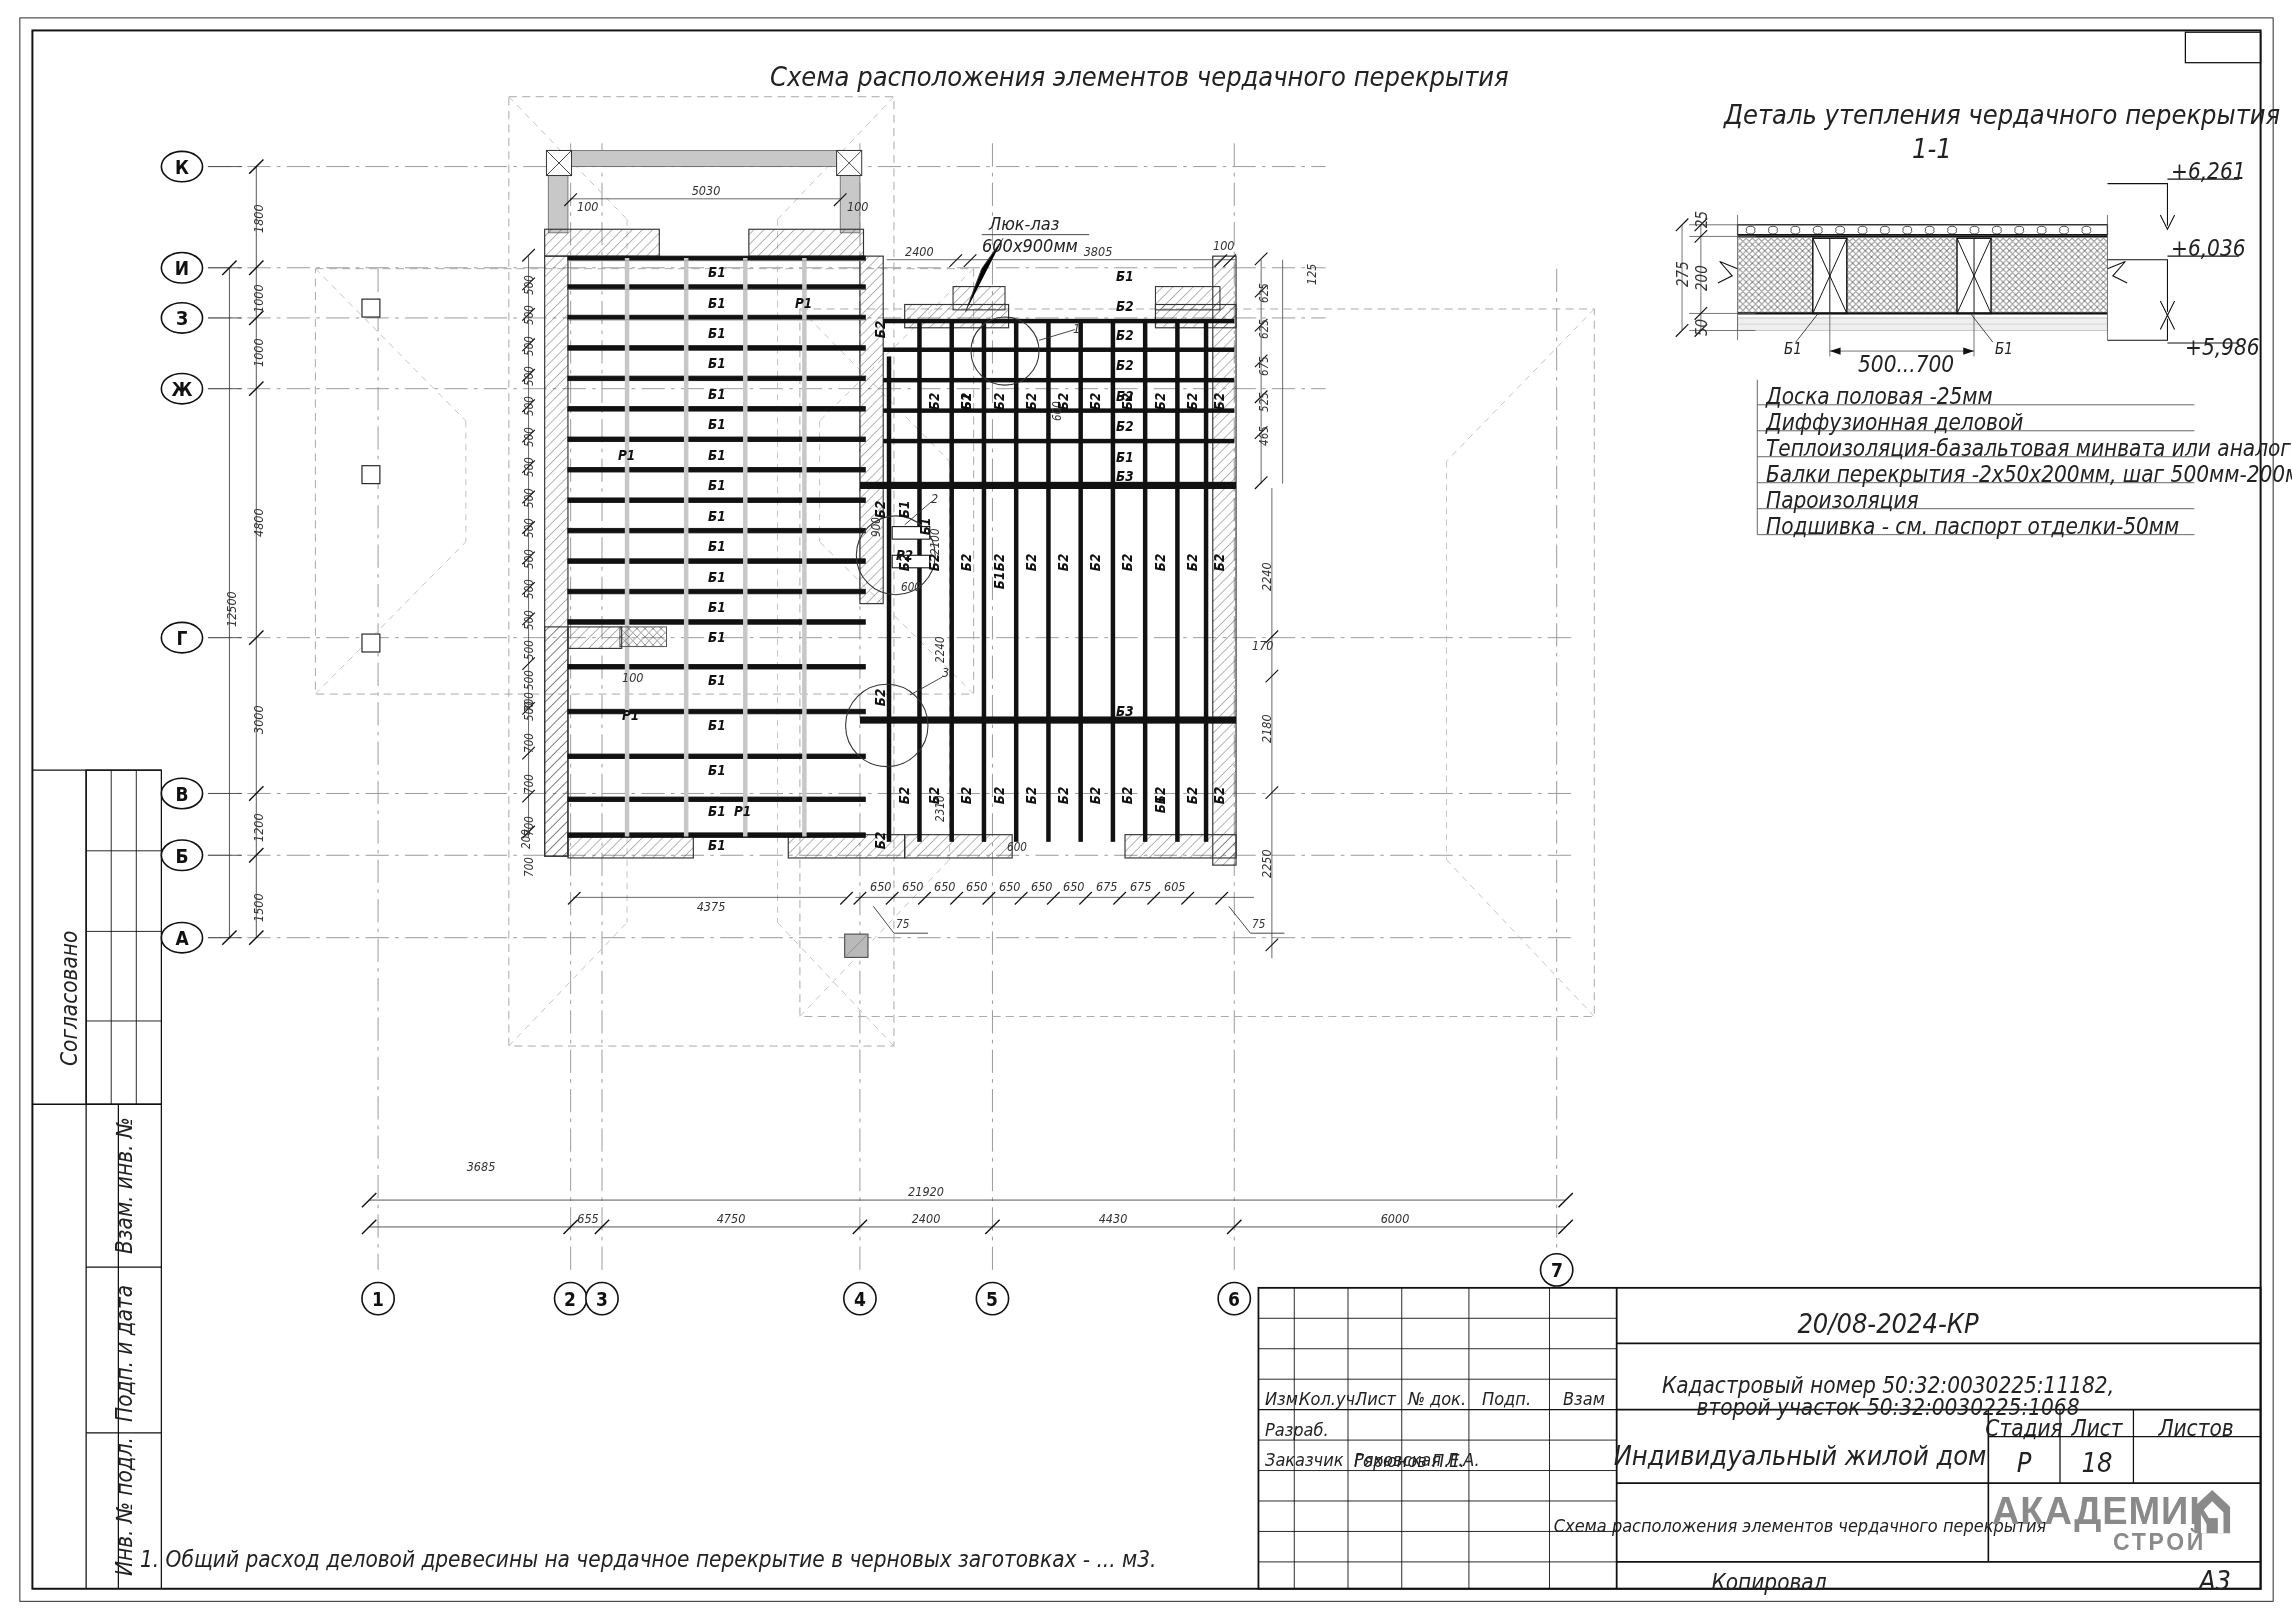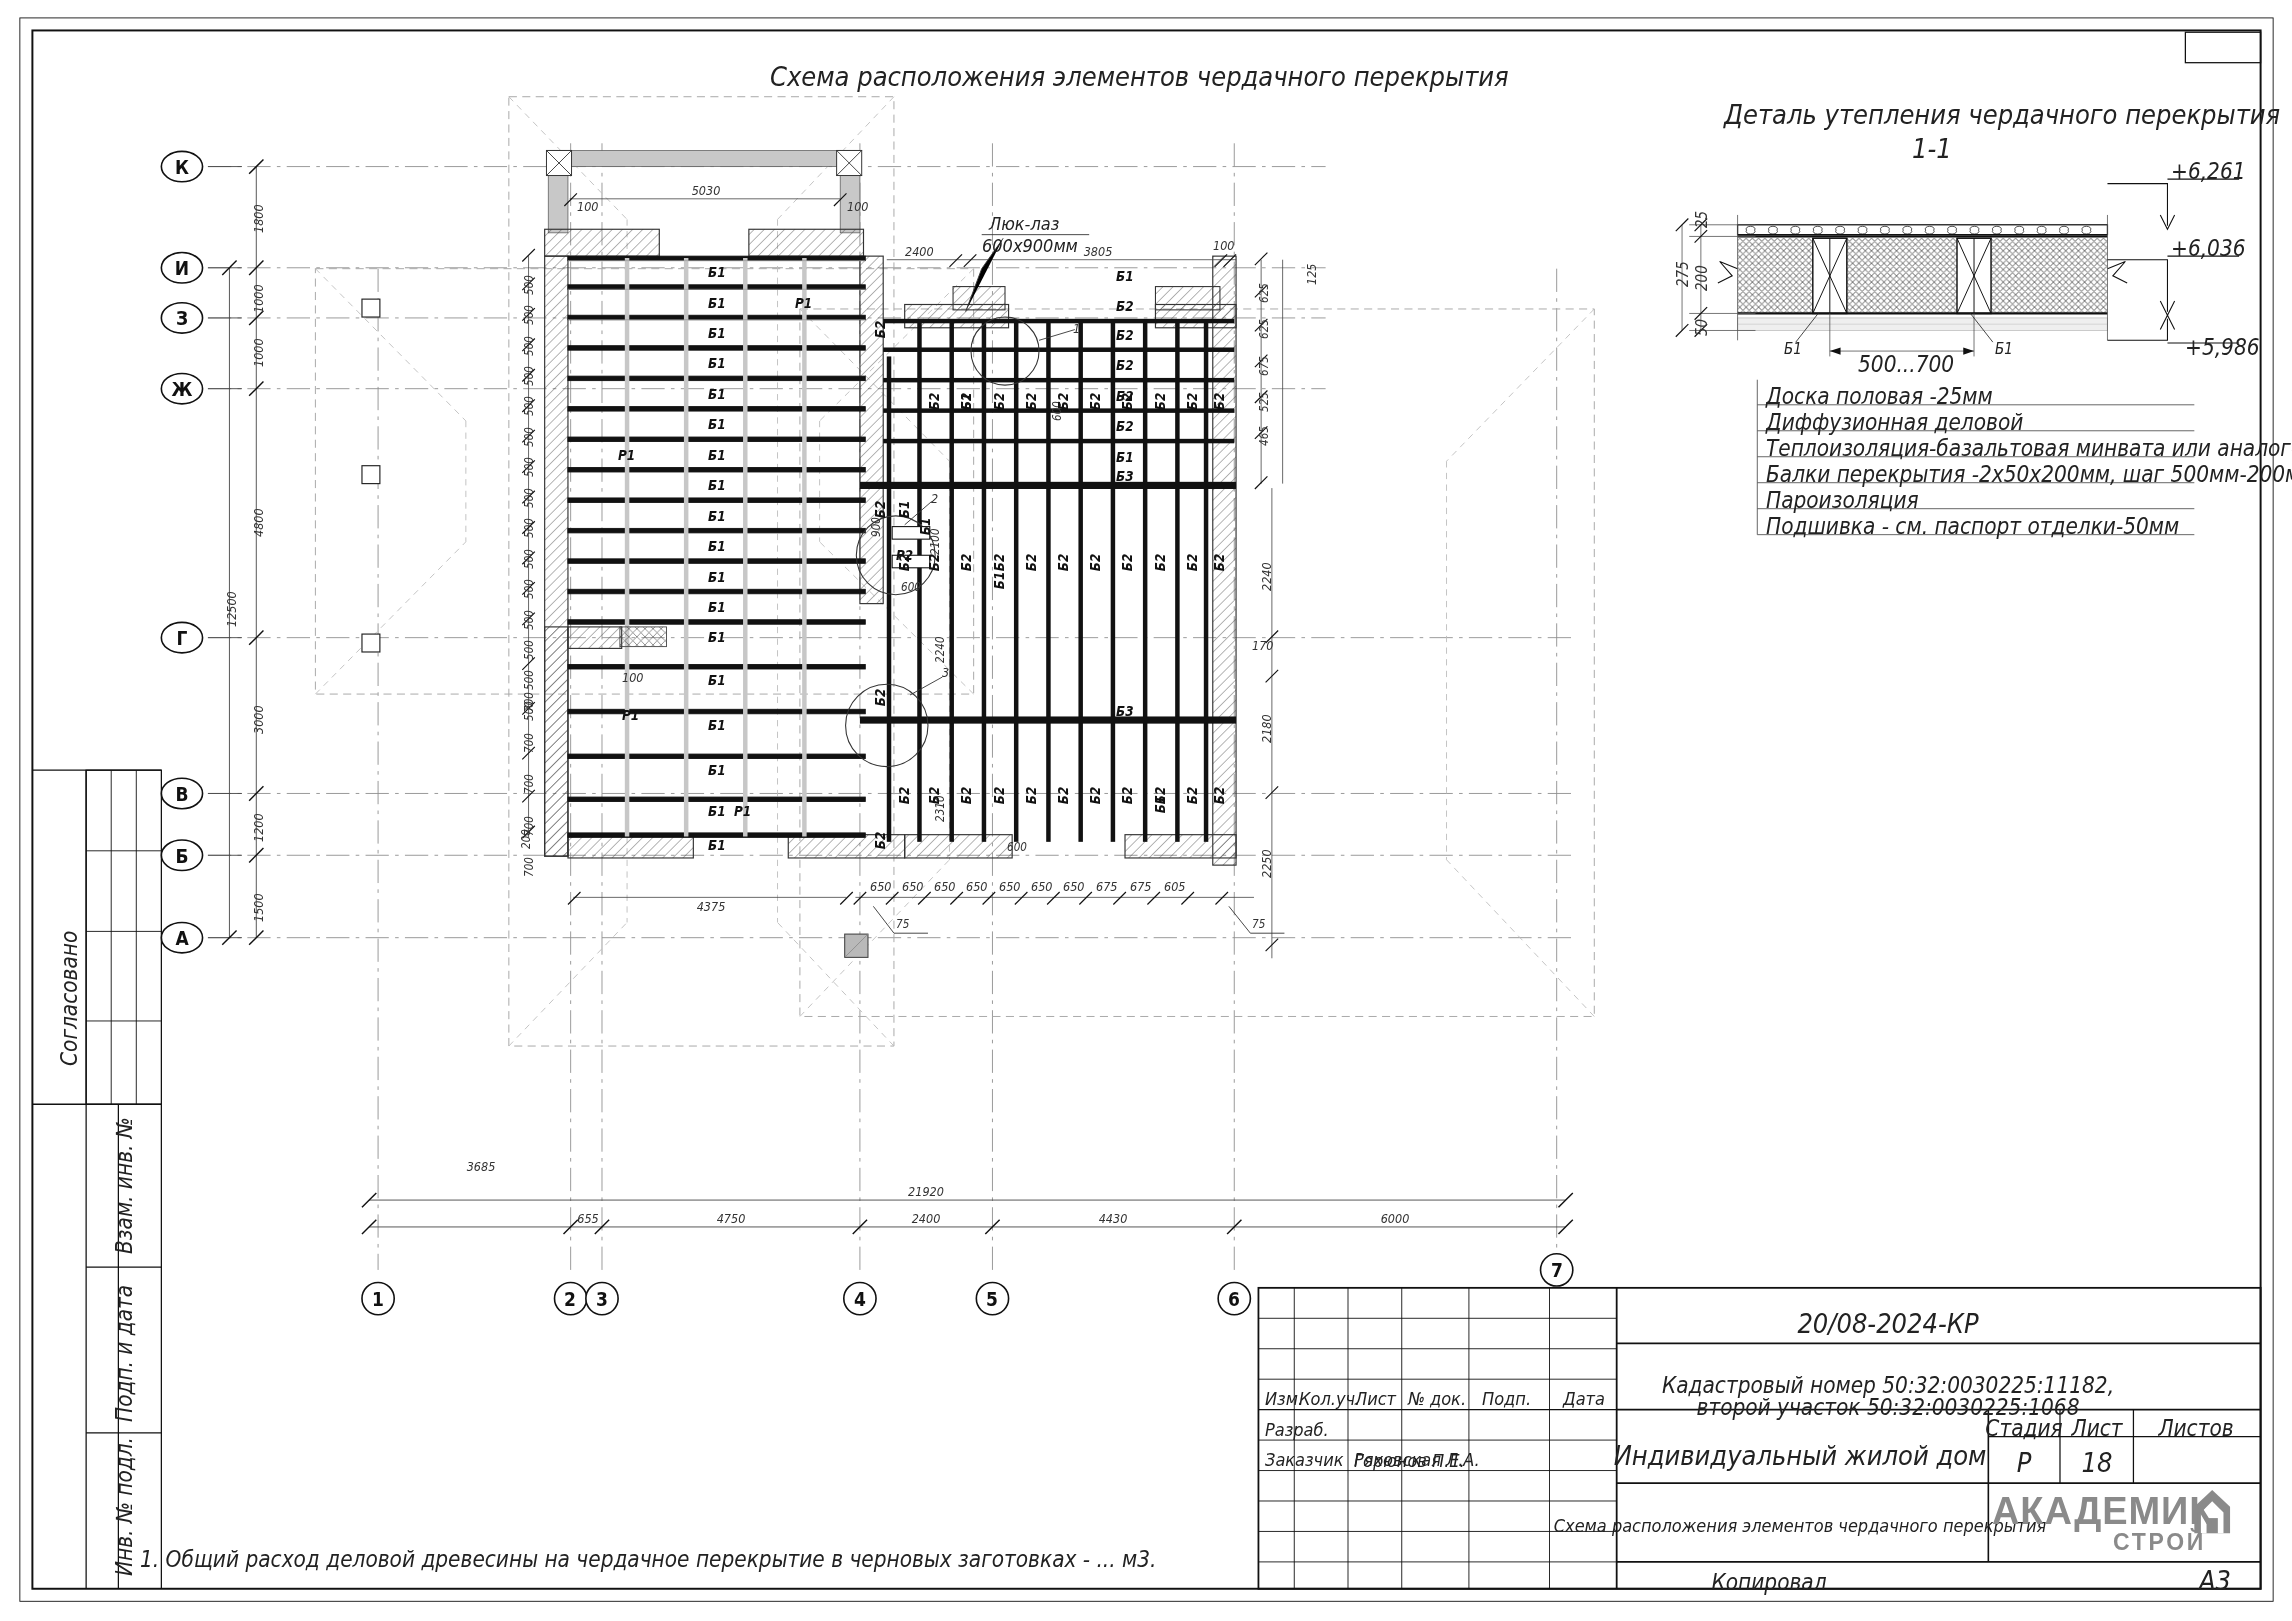--- a/index.html
+++ b/index.html
@@ -774,21 +774,21 @@
   <div class="txt t16 ctr" style="left:1888px; top:1372px;">Кадастровый номер 50:32:0030225:11182,</div>
   <div class="txt t16 ctr" style="left:1888px; top:1394px;font-style:italic;">второй участок 50:32:0030225:1068</div>
   <div class="txt t19 ctr" style="left:1800px; top:1440px;">Индивидуальный жилой дом</div>
   <div class="txt t13 ctr" style="left:1800px; top:1515px;">Схема расположения элементов чердачного перекрытия</div>
 
   <div class="txt t13" style="left:1265px; top:1388px;">Изм.</div>
   <div class="txt t13" style="left:1299px; top:1388px;">Кол.уч.</div>
   <div class="txt t13" style="left:1355px; top:1388px;">Лист</div>
   <div class="txt t13" style="left:1408px; top:1388px;">№ док.</div>
   <div class="txt t13" style="left:1482px; top:1388px;">Подп.</div>
-  <div class="txt t13" style="left:1563px; top:1388px;">Дата</div>
+  <div class="txt t13" style="left:1563px; top:1388px;">Взам</div>
 
   <div class="txt t13" style="left:1265px; top:1419px;text-align:center;">Разраб.</div>
   <div class="txt t13" style="left:1354px; top:1419px;margin-top:31px;">Горюнов П.Е.</div>
   <div class="txt t13" style="left:1265px; top:1449px;">Заказчик</div>
   <div class="txt t13" style="left:1354px; top:1449px;">Ряховская Л.А.</div>
 
   <div class="txt t16 ctr" style="left:2024px; top:1415px;">Стадия</div>
   <div class="txt t16 ctr" style="left:2097px; top:1415px;">Лист</div>
   <div class="txt t16 ctr" style="left:2196px; top:1415px;">Листов</div>
   <div class="txt t19 ctr" style="left:2024px; top:1447px;">Р</div>

